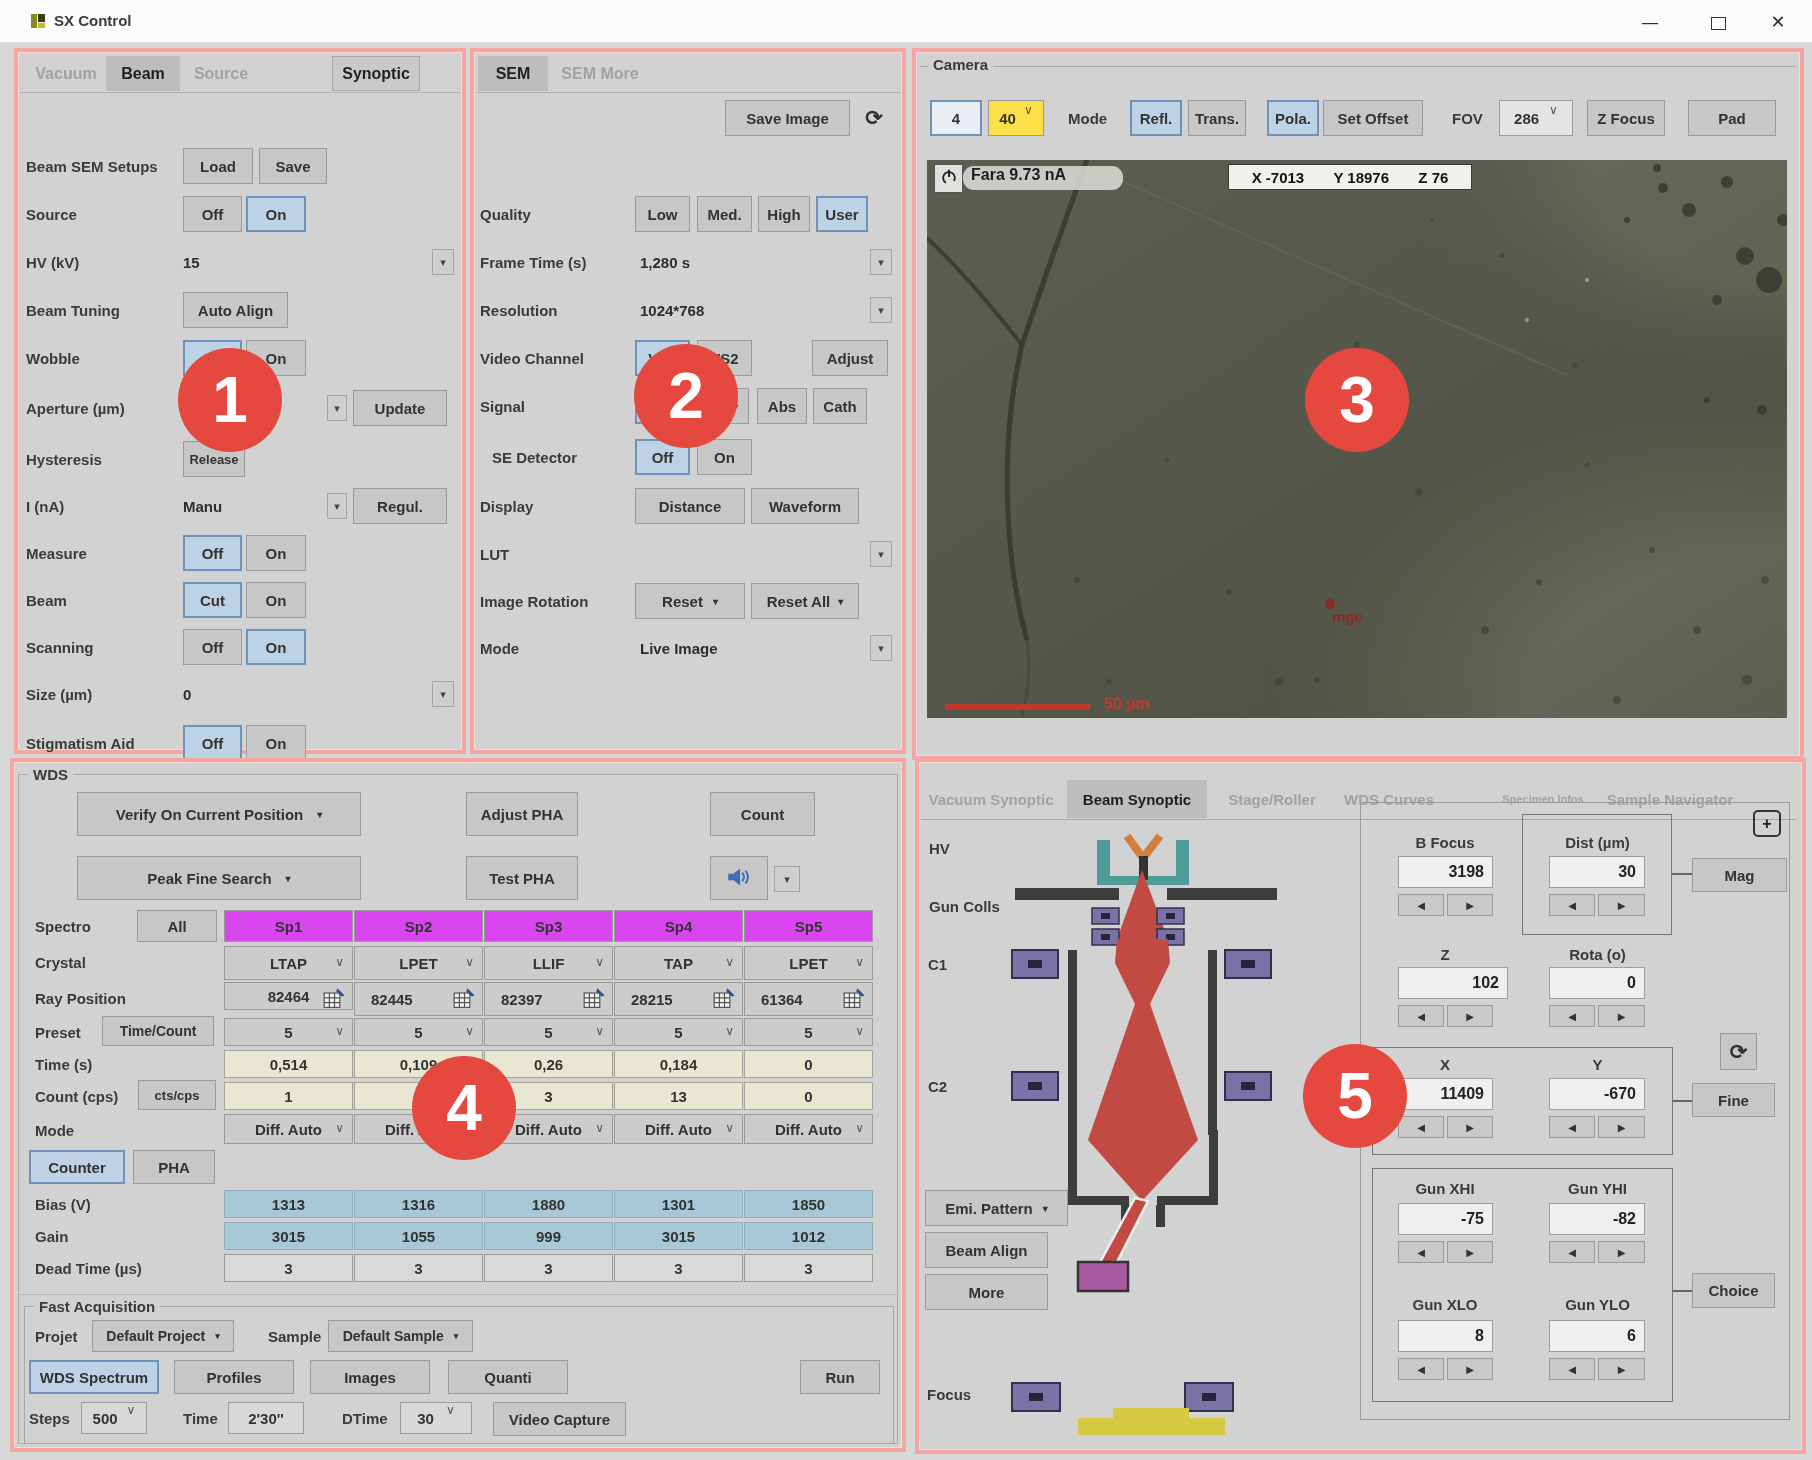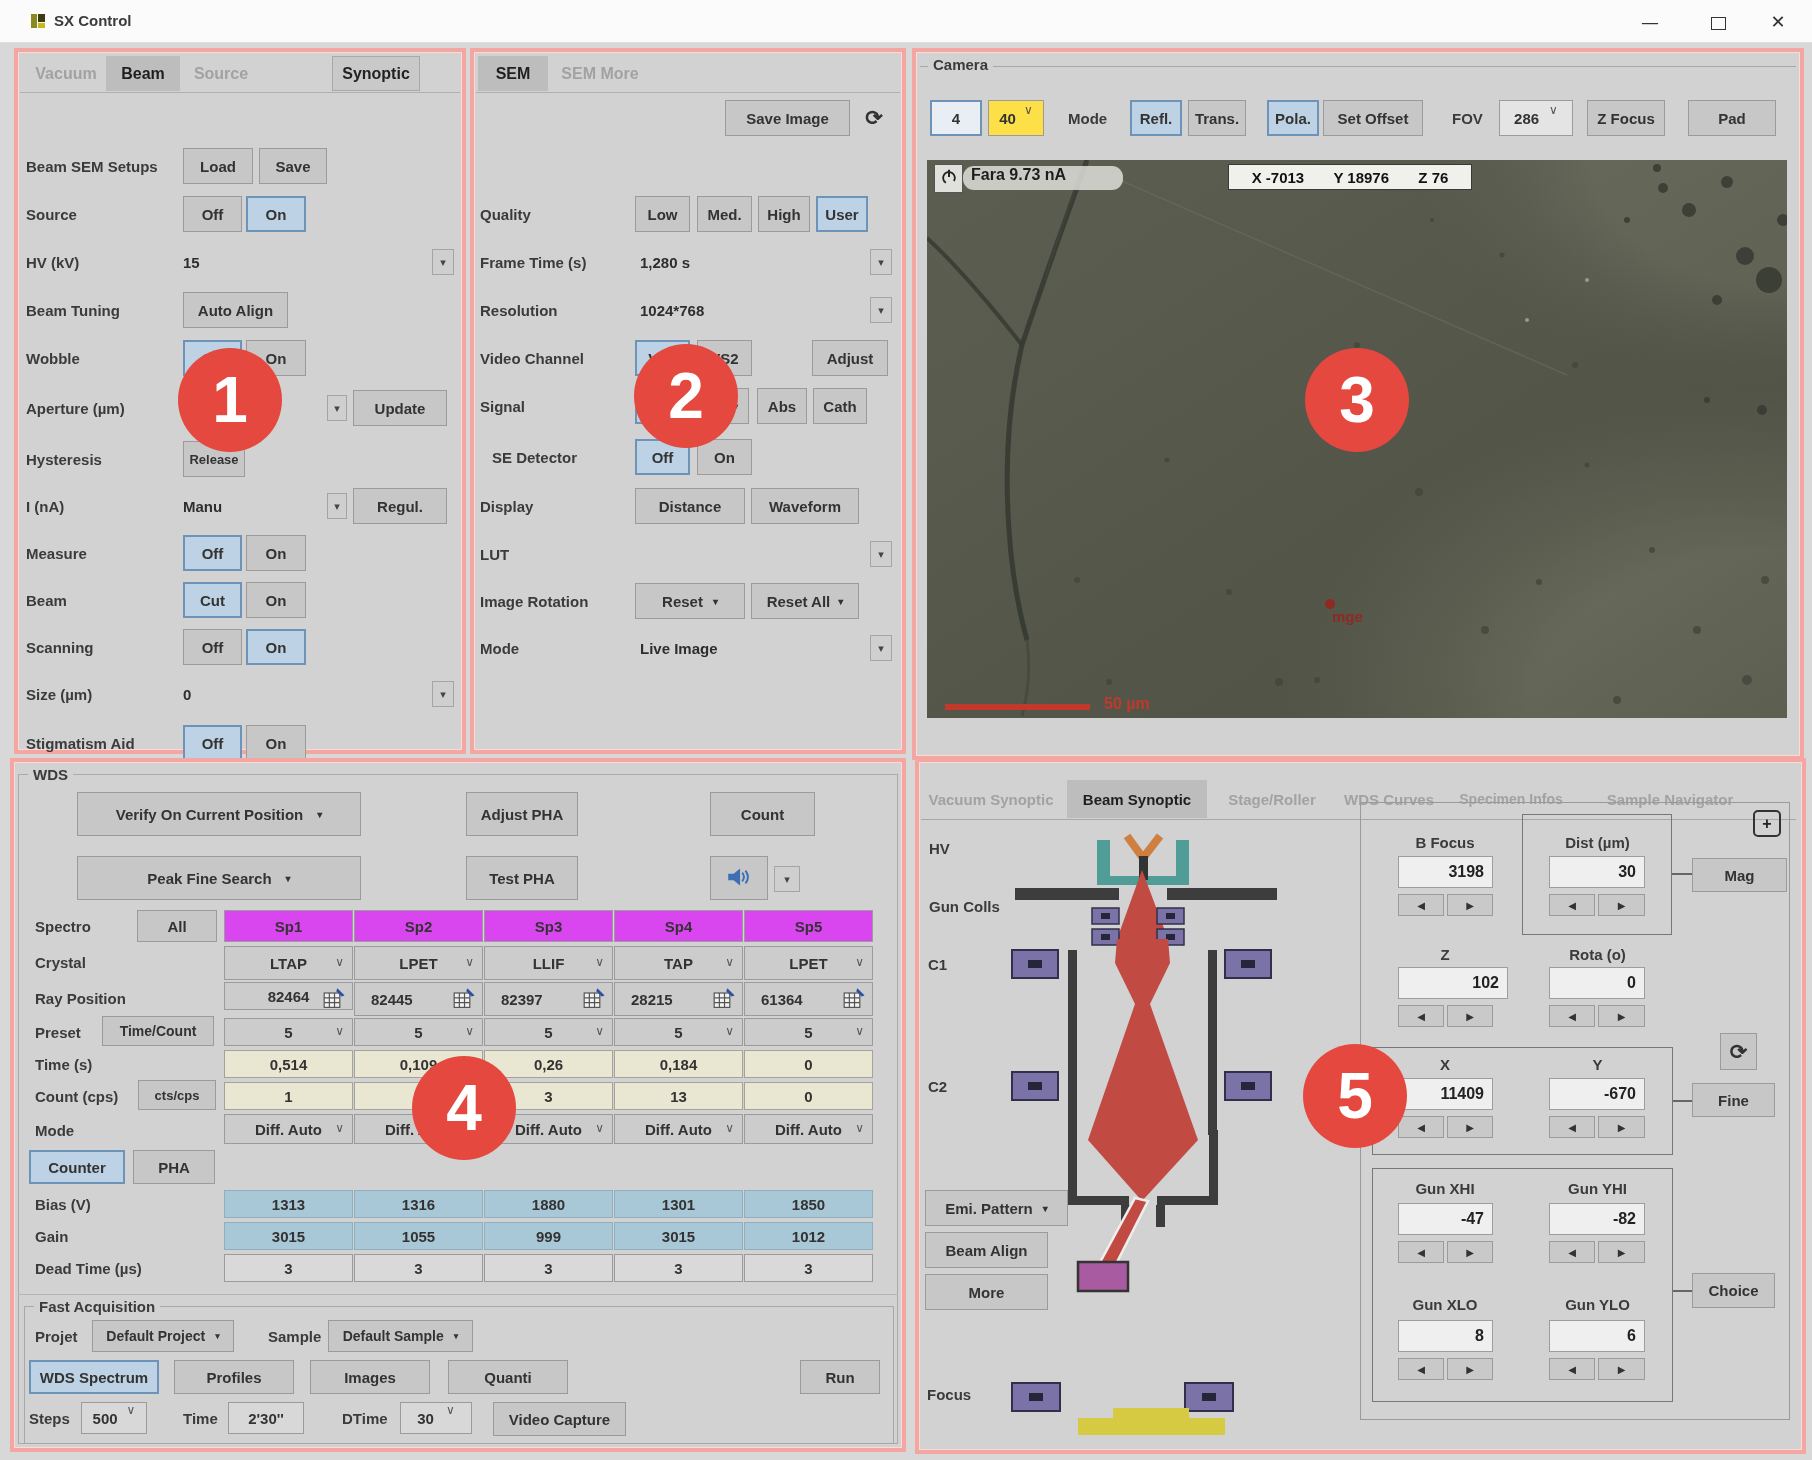--- a/index.html
+++ b/index.html
@@ -498,21 +498,21 @@
         <span class="chv" style="position:static;margin-left:12px;">∨</span>
       </div>
     <div class="b" style="left:483px;top:644px;width:133px;height:34px;">Video Capture</div>
   </div>
 
   <div class="panel" style="left:915px;top:758px;width:891px;height:696px;">
     <div class="tab" style="left:6px;top:22px;width:140px;height:38px;font-size:15px;">Vacuum Synoptic</div>
     <div class="tab on" style="left:152px;top:22px;width:140px;height:38px;font-size:15px;">Beam Synoptic</div>
     <div class="tab" style="left:298px;top:22px;width:118px;height:38px;font-size:15px;">Stage/Roller</div>
     <div class="tab" style="left:422px;top:22px;width:104px;height:38px;font-size:15px;">WDS Curves</div>
-    <div class="tab" style="left:532px;top:22px;width:128px;height:38px;font-size:14px;">Specimen Infos</div>
+    <div class="tab" style="left:564px;top:22px;width:128px;height:38px;font-size:11px;">Specimen Infos</div>
     <div class="tab" style="left:682px;top:22px;width:146px;height:38px;font-size:15px;">Sample Navigator</div>
     <div class="gline" style="left:6px;top:61px;width:875px;background:#a8a8a8;"></div>
 
     <span class="lb" style="left:14px;top:82px;">HV</span>
     <span class="lb" style="left:14px;top:140px;">Gun Colls</span>
     <span class="lb" style="left:13px;top:198px;">C1</span>
     <span class="lb" style="left:13px;top:320px;">C2</span>
     <span class="lb" style="left:12px;top:628px;">Focus</span>
 
     <div class="abs" style="left:0;top:72px;">
@@ -613,21 +613,21 @@
     <div class="glab" style="left:630px;top:298px;width:105px;">Y</div>
     <div class="ibox" style="left:634px;top:320px;width:96px;height:32px;">-670</div>
     <div class="sp" style="left:634px;top:358px;width:46px;height:22px;">◀</div>
     <div class="sp" style="left:683px;top:358px;width:47px;height:22px;">▶</div>
     <div class="b" style="left:805px;top:275px;width:37px;height:37px;font-size:21px;">⟳</div>
     <div class="conn" style="left:758px;top:342px;width:19px;"></div>
     <div class="b" style="left:777px;top:325px;width:83px;height:34px;">Fine</div>
 
     <div class="gbox" style="left:457px;top:410px;width:301px;height:234px;border-color:#777;"></div>
     <div class="glab" style="left:480px;top:422px;width:100px;">Gun XHI</div>
-    <div class="ibox" style="left:483px;top:445px;width:95px;height:32px;">-47</div>
+    <div class="ibox" style="left:483px;top:445px;width:95px;height:32px;">-75</div>
     <div class="sp" style="left:483px;top:483px;width:46px;height:22px;">◀</div>
     <div class="sp" style="left:532px;top:483px;width:46px;height:22px;">▶</div>
     <div class="glab" style="left:630px;top:422px;width:105px;">Gun YHI</div>
     <div class="ibox" style="left:634px;top:445px;width:96px;height:32px;">-82</div>
     <div class="sp" style="left:634px;top:483px;width:46px;height:22px;">◀</div>
     <div class="sp" style="left:683px;top:483px;width:47px;height:22px;">▶</div>
     <div class="conn" style="left:758px;top:532px;width:19px;"></div>
     <div class="b" style="left:777px;top:515px;width:83px;height:35px;">Choice</div>
     <div class="glab" style="left:480px;top:538px;width:100px;">Gun XLO</div>
     <div class="ibox" style="left:483px;top:562px;width:95px;height:32px;">8</div>

